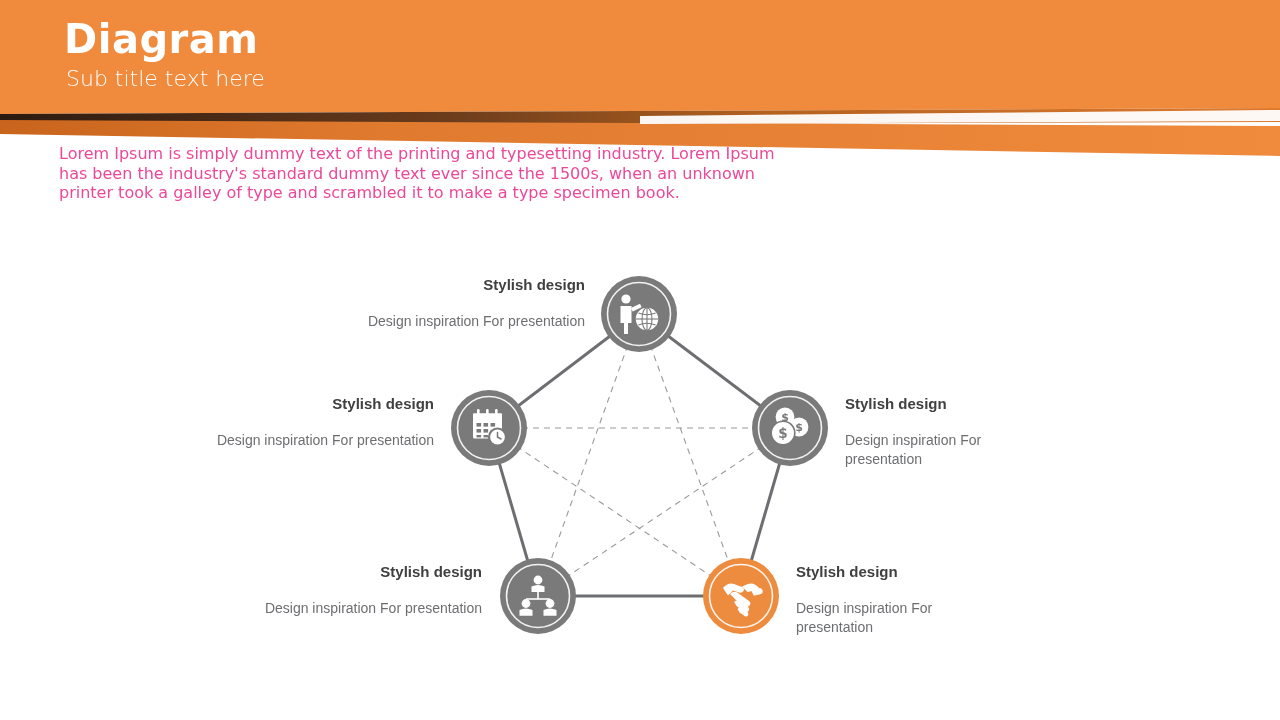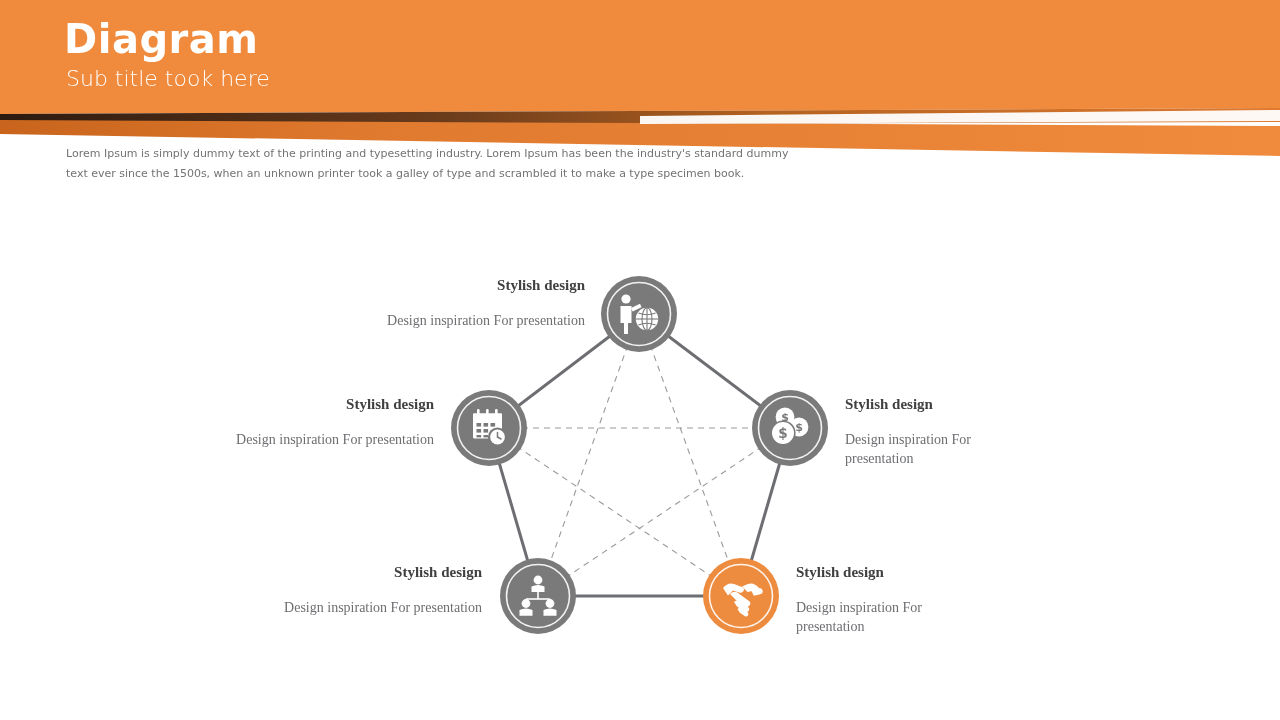--- a/index.html
+++ b/index.html
@@ -45,43 +45,43 @@
     color: #ffffff;
     line-height: 30px;
     margin: 2px 0 0 2px;
     font-weight: 300;
     font-family: "DejaVu Sans", "Liberation Sans", sans-serif;
   }
 
   
   #intro-paragraph {
     position: absolute;
-    left: 66px;
+    left: 59px;
     top: 144px;
     width: 730px;
-    font-size: 11px;
+    font-size: 16px;
     line-height: 19.5px;
-    color: #737373;
+    color: #ec4899;
     z-index: 4;
     font-family: "DejaVu Sans", "Liberation Sans", sans-serif;
   }
 
   
   #diagram-area {
     position: absolute;
     left: 0;
     top: 230px;
     width: 1280px;
     height: 450px;
     z-index: 2;
   }
   .node-label {
     position: absolute;
     width: 210px;
-    font-family: Liberation Serif, serif;
+    font-family: Liberation Sans, sans-serif;
   }
   .node-title {
     font-size: 15px;
     font-weight: bold;
     color: #404041;
     line-height: 20px;
     white-space: nowrap;
   }
   .node-desc {
     font-size: 14px;
@@ -114,21 +114,21 @@
 
   <polygon points="0,114 1280,108 1280,122 0,126" fill="url(#darkRibbonGrad)"></polygon>
 
   <polygon points="0,120 1280,126 1280,156 0,134" fill="url(#orangeRibbonGrad)"></polygon>
 
   <polygon points="640,116 1280,110 1280,121 640,124" fill="#ffffff" opacity="0.95"></polygon>
 </svg>
 
 <div id="header-texts">
   <div id="page-title">Diagram</div>
-  <div id="page-subtitle">Sub title took here</div>
+  <div id="page-subtitle">Sub title text here</div>
 </div>
 
 <div id="intro-paragraph">Lorem Ipsum is simply dummy text of the printing and typesetting industry. Lorem Ipsum has been the industry's standard dummy text ever since the 1500s, when an unknown printer took a galley of type and scrambled it to make a type specimen book.</div>
 
 <div id="diagram-area">
 
   <svg id="diagram-svg" viewBox="0 230 1280 450" width="1280" height="450" xmlns="http://www.w3.org/2000/svg" style="position:absolute;left:0;top:0;">
 
     <g stroke="#9a9a9a" stroke-width="1.1" stroke-dasharray="6 5" fill="none">
       <line x1="639" y1="314" x2="538" y2="596"></line>

